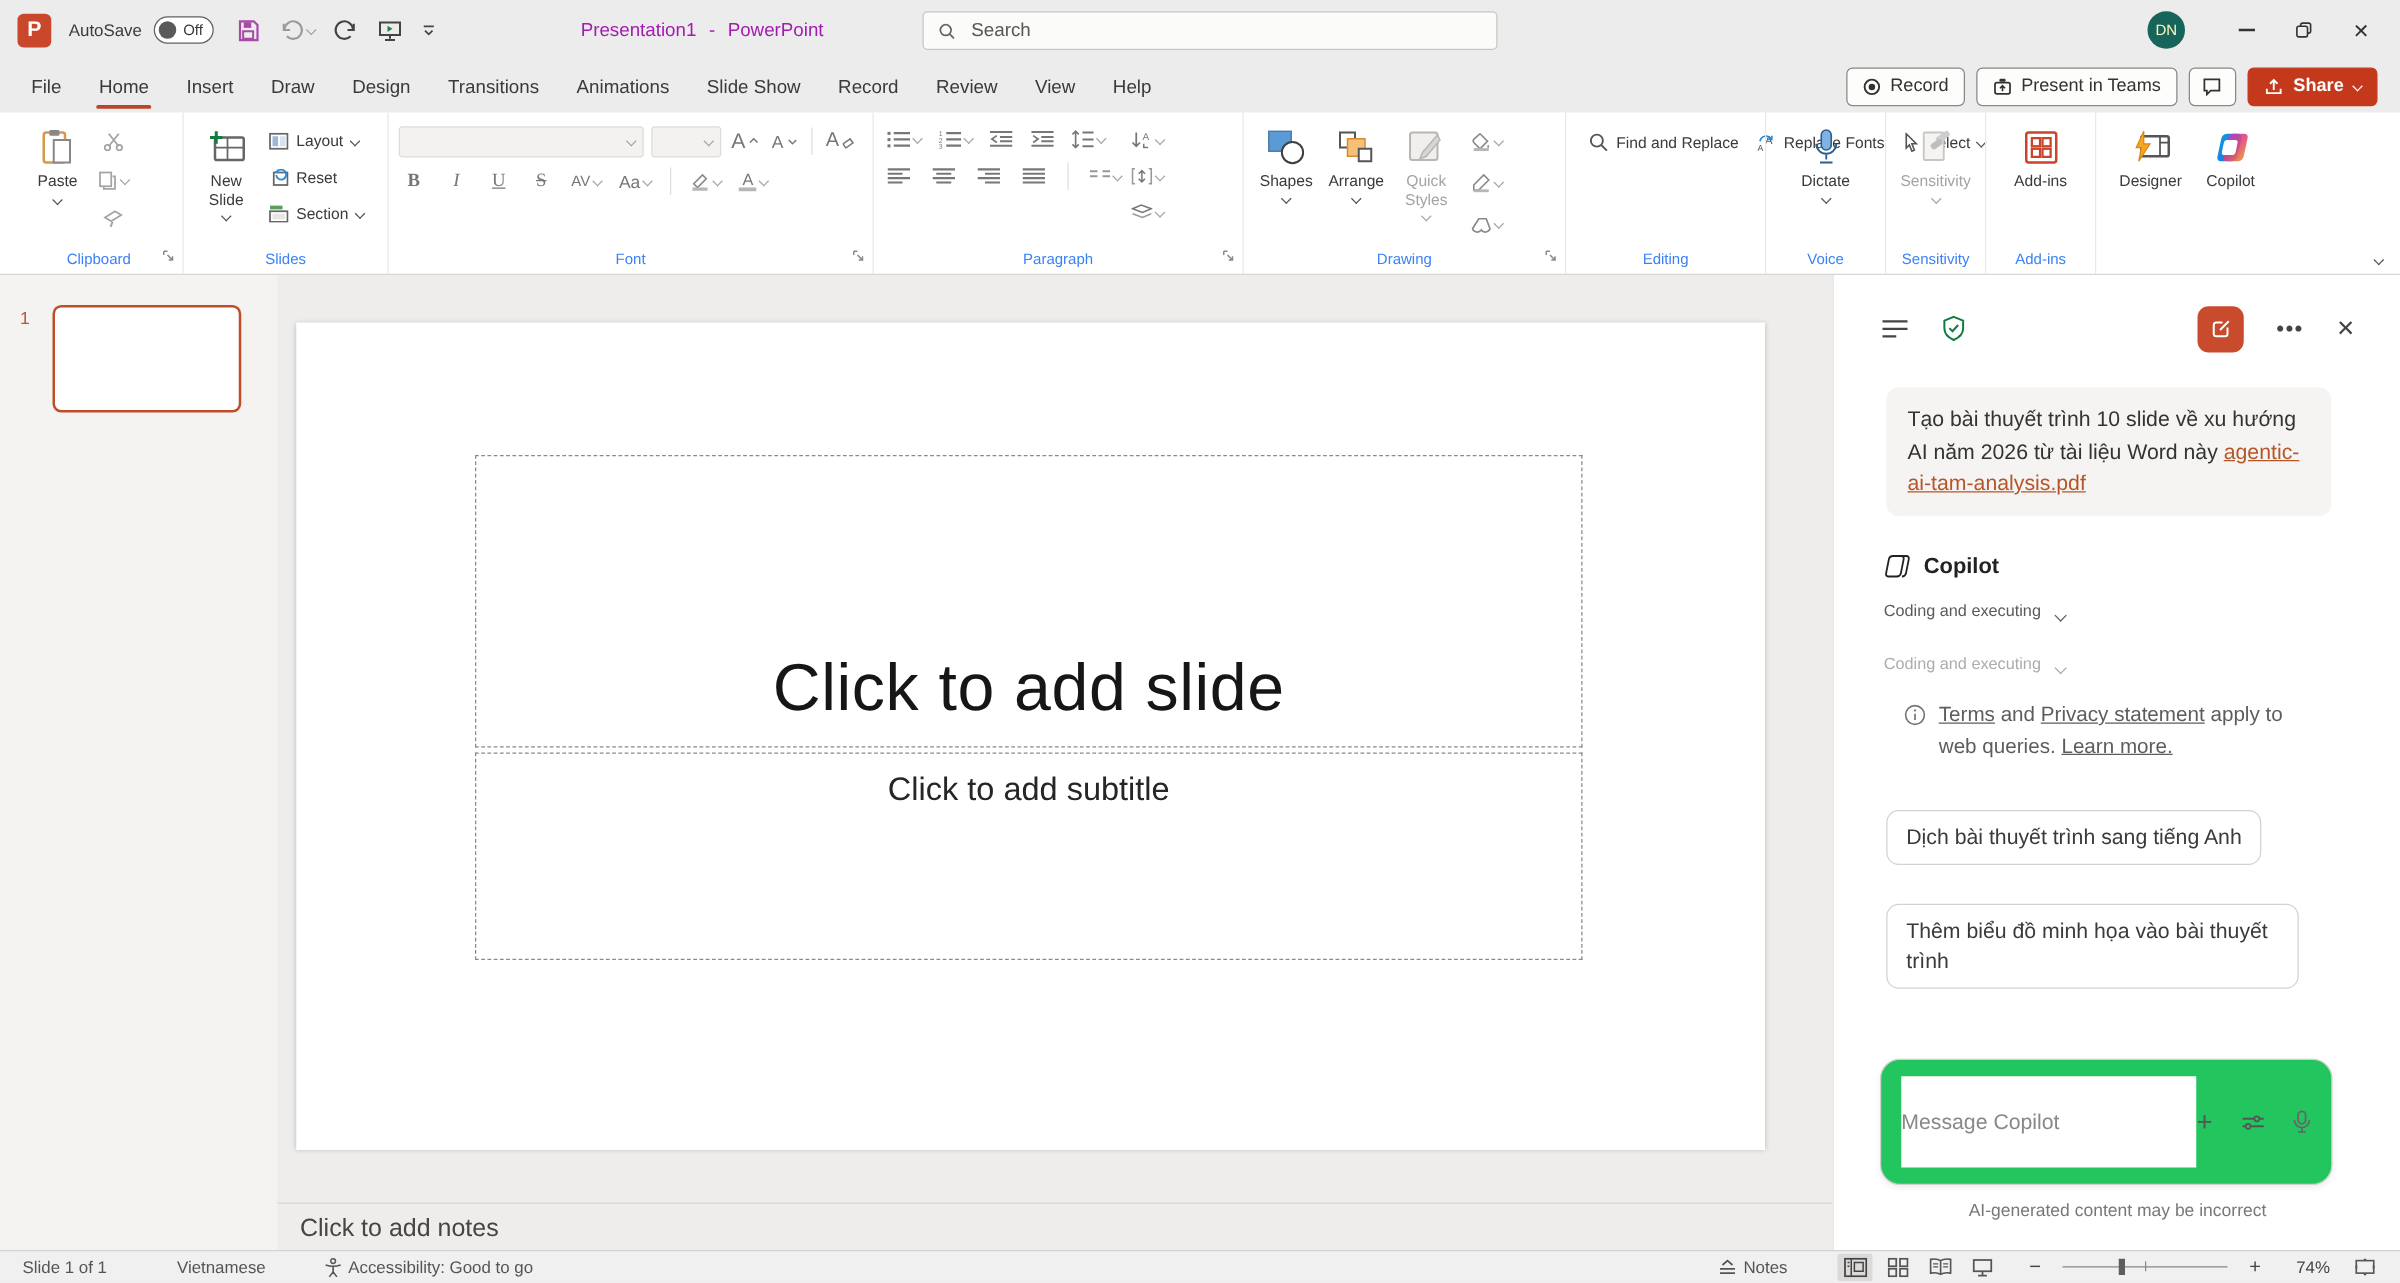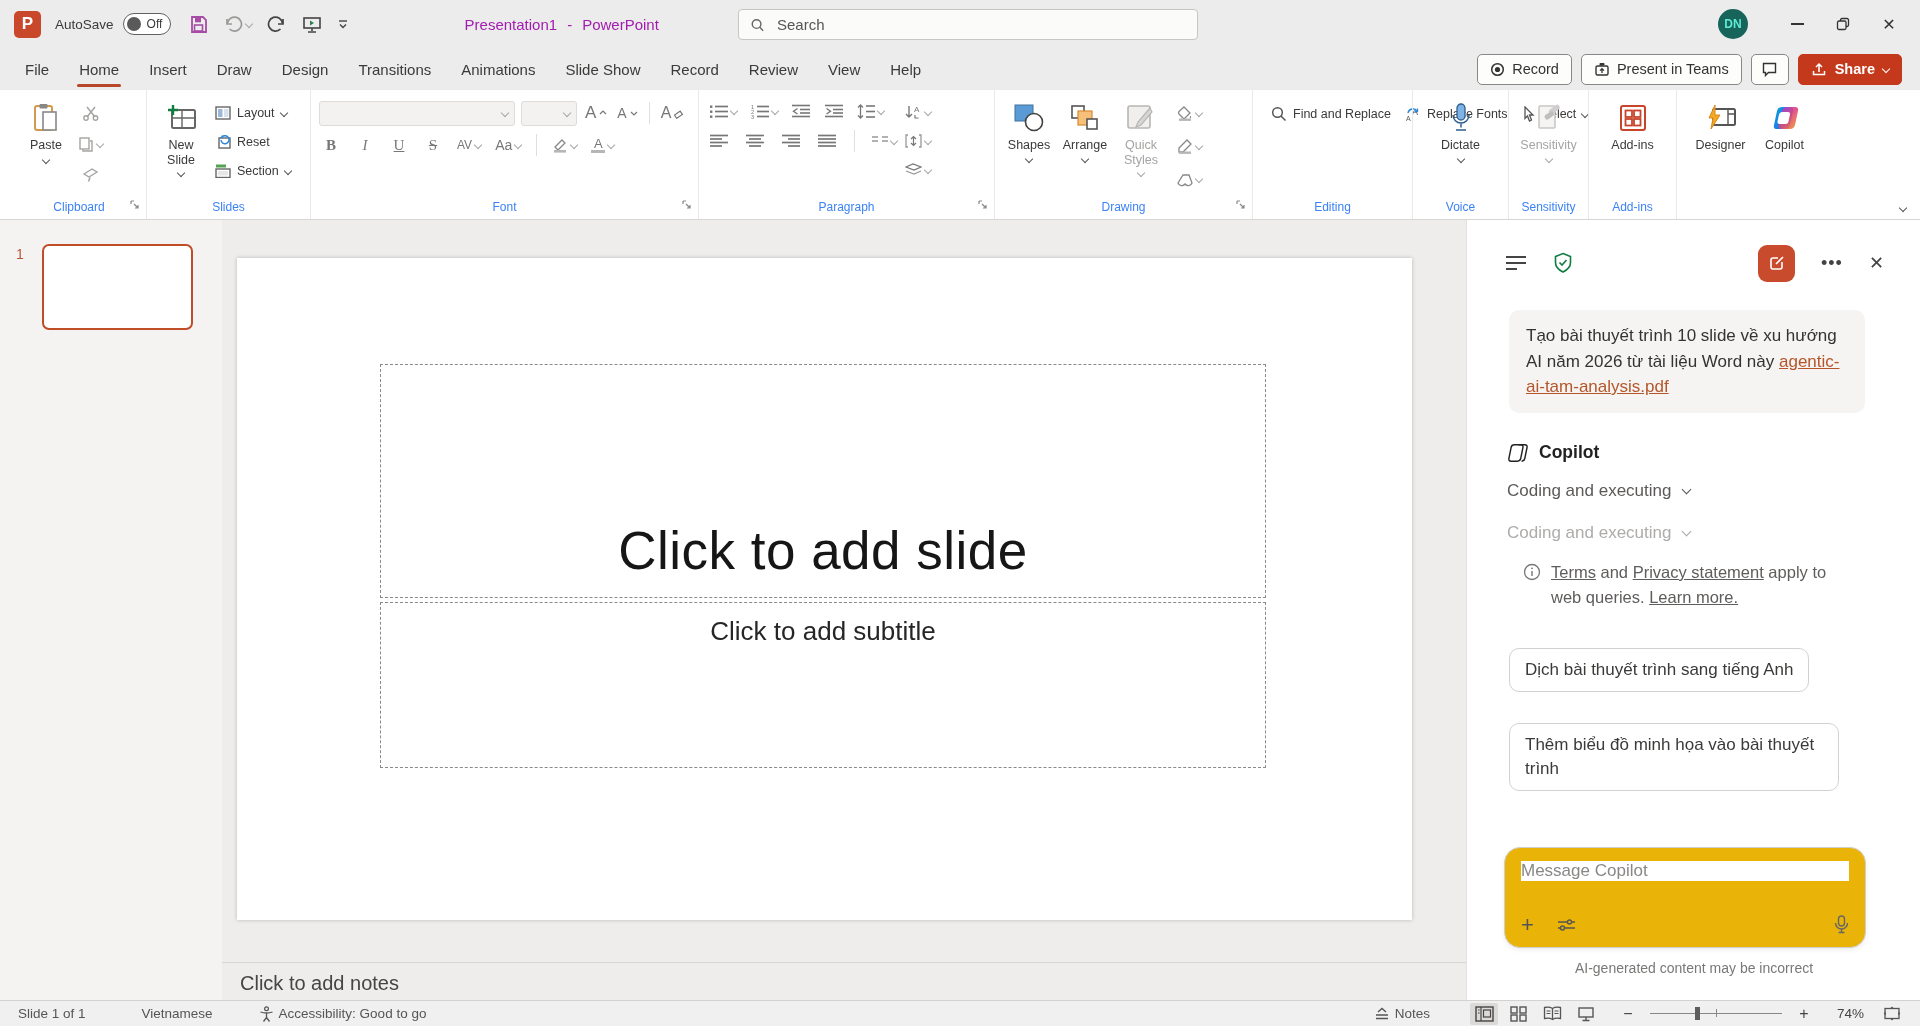--- a/index.html
+++ b/index.html
@@ -10,21 +10,21 @@
 #titlebar{position:absolute;left:0;top:0;width:1920px;height:48px;background:#ececec;display:flex;align-items:center;padding:0 8px}
 .pptlogo{width:27px;height:27px;border-radius:5px;background:#c9472a;color:#fff;font-weight:bold;display:flex;align-items:center;justify-content:center;font-size:17px;margin:0 14px 0 6px}
 .as-label{font-size:13.5px;color:#3b3a39;margin-right:9px}
 .toggle{width:48px;height:22px;border:1px solid #616161;border-radius:11px;display:flex;align-items:center;padding:0 6px 0 3px;gap:6px;background:#fff}
 .toggle .knob{width:14px;height:14px;border-radius:50%;background:#5a5a5a}
 .toggle .tstate{font-size:12px;color:#3b3a39}
 .qat{display:flex;align-items:center;gap:15px;margin-left:18px}
 .qatbtn{display:flex;align-items:center;gap:3px}
 .doctitle{display:flex;gap:10px;font-size:15px;color:#a21caf;margin-left:116px}
 .tb-right{margin-left:auto;display:flex;align-items:center}
-.avatar{width:30px;height:30px;border-radius:50%;background:#17655a;color:#5eead4;font-size:12px;font-weight:bold;display:flex;align-items:center;justify-content:center;margin-right:26px}
+.avatar{width:30px;height:30px;border-radius:50%;background:#17655a;color:#fef9c3;font-size:12px;font-weight:normal;display:flex;align-items:center;justify-content:center;margin-right:26px}
 .wctl{width:46px;height:46px;display:flex;align-items:center;justify-content:center;color:#333}
 .minbar{width:13px;height:1.6px;background:#333}
 .closex{font-size:16px;color:#333;font-family:"DejaVu Sans",sans-serif}
 #search{position:absolute;left:738px;top:9px;width:460px;height:31px;background:#fbfbfa;border:1px solid #c8c6c4;border-radius:4px;display:flex;align-items:center;padding:0 11px;gap:12px}
 #search input{border:none;outline:none;background:transparent;font-size:15px;color:#444;width:100%;font-family:inherit}
 #search input::placeholder{color:#555}
 
 #tabsrow{position:absolute;left:0;top:48px;width:1920px;height:42px;background:#ececec;display:flex;align-items:center;padding:0 10px}
 .tab{padding:0 15px;font-size:15px;height:100%;display:flex;align-items:center;color:#3b3a39;position:relative}
 .tab.sel{font-weight:normal}
@@ -73,28 +73,28 @@
 
 #copilot{position:absolute;left:1466px;top:220px;width:454px;height:780px;background:#fff;border-left:1px solid #e4e2e0}
 .cp-head{position:absolute;left:38px;right:36px;top:24px;height:38px;display:flex;align-items:center;gap:26px}
 .cp-spacer{flex:1}
 .newchat{width:37px;height:37px;border-radius:9px;background:#c74b2c;display:flex;align-items:center;justify-content:center}
 .dots{font-size:18px;color:#444;letter-spacing:1px}
 .cp-close{font-size:18px;color:#444}
 .bubble{position:absolute;left:42px;top:90px;width:356px;background:#f5f4f3;border-radius:10px;padding:13px 17px;font-size:17px;line-height:25.5px;color:#333}
 .bubble a{color:#b5562a;text-decoration:underline}
 .cp-title{position:absolute;left:40px;top:222px;display:flex;align-items:center;gap:10px;font-size:17.5px;font-weight:bold;color:#222}
-.cp-status{position:absolute;left:40px;display:flex;align-items:center;gap:12px;font-size:17px}
+.cp-status{position:absolute;left:40px;display:flex;align-items:flex-end;gap:12px;font-size:13px}
 .cp-status .chev{width:7px;height:7px;margin-top:-4px}
 .st1{top:261px;color:#5c5a58}
 .st2{top:303px;color:#aeacaa}
 .cp-info{position:absolute;left:56px;top:340px;width:330px;font-size:16.5px;line-height:25px;color:#5f5d5b;display:flex;gap:10px}
 .cp-info u{text-decoration:underline}
 .chip{position:absolute;left:42px;max-width:330px;background:#fff;border:1px solid #d4d2d0;border-radius:10px;padding:9px 15px;font-size:17px;line-height:24px;color:#3b3a39}
-.cp-input{position:absolute;left:37px;top:627px;width:362px;height:101px;border:1px solid #d1cfcd;border-radius:16px;background:#eab308;box-shadow:0 2px 5px rgba(0,0,0,.07);padding:13px 16px;display:flex;flex-direction:column;justify-content:space-between}
+.cp-input{position:absolute;left:37px;top:627px;width:362px;height:101px;border:1px solid #d1cfcd;border-radius:16px;background:#22c55e;box-shadow:0 2px 5px rgba(0,0,0,.07);padding:13px 16px;display:flex;flex-direction:row;justify-content:space-between}
 .cp-input input{border:none;outline:none;font-size:17px;color:#333;font-family:inherit;width:100%}
 .cp-input input::placeholder{color:#8a8886}
 .cp-inrow{display:flex;align-items:center;gap:22px}
 .plus{font-size:22px;color:#555;line-height:18px}
 .cp-note{position:absolute;left:0;top:740px;width:454px;text-align:center;font-size:14px;color:#7a7876}
 
 #statusbar{position:absolute;left:0;top:1000px;width:1920px;height:26px;background:#f0f0f0;border-top:1px solid #d4d2d0;display:flex;align-items:center;padding:0 14px;font-size:13.5px;color:#555}
 .sb-item{display:flex;align-items:center;gap:5px;padding:0 14px;height:100%}
 .sb-right{margin-left:auto;display:flex;align-items:center;gap:6px}
 .viewbtn{height:22px;min-width:28px;display:flex;align-items:center;justify-content:center;border-radius:2px}

